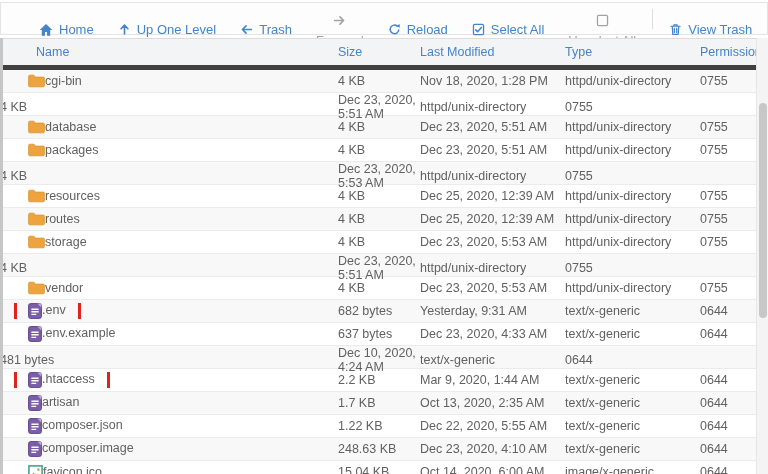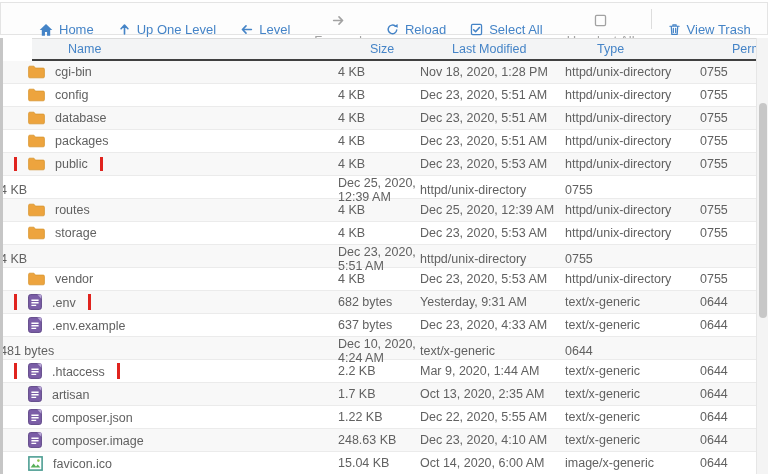--- a/index.html
+++ b/index.html
@@ -22,36 +22,36 @@
     color: var(--link-blue, #4584c7);
     font-size: 13px; cursor: pointer; white-space: nowrap; margin-top: 22px;
   }
   .tb-item.disabled { color: var(--disabled-gray, #a2a2a2); cursor: default; flex-direction: column; }
   .tb-item .ticon { display: inline-flex; align-items: center; }
   .tb-sep { width: 1px; height: 20px; background: #ddd; margin: 0 4px; }
   
   .filetable { position: absolute; left: 0; top: 38px; width: 756px; }
   .thead {
     display: grid; grid-template-columns: 338px 82px 145px 135px 1fr;
-    align-items: center; height: 23px;
+    align-items: center; height: 32px;
     background: #f3f4f5;
-    border-top: 1px solid #dcdcdc; border-bottom: 2px solid #404040;
-    color: var(--link-blue, #4584c7); font-size: 12.5px; margin-left: 32px;
+    border-top: 1px solid #dcdcdc; border-bottom: 5px solid #404040;
+    color: var(--link-blue, #4584c7); font-size: 12.5px;
   }
   .thead .hname { padding-left: 36px; }
   .row {
     display: grid; grid-template-columns: 338px 82px 145px 135px 1fr;
     align-items: center; height: 23px;
     border-bottom: 1px solid #ebebeb;
     font-size: 12.5px; color: #616161; cursor: pointer;
     background: #fff;
   }
   .row.odd { background: #f8f8f8; }
   .cell-name { display: flex; align-items: center; padding-left: 28px; overflow: hidden; }
-  .name-wrap { display: inline-flex; align-items: flex-end; gap: 10px; position: relative; }
+  .name-wrap { display: inline-flex; align-items: flex-start; position: relative; }
   .name-wrap .ficon { display: inline-flex; align-items: center; }
   .name-wrap.hl::after {
     content: ""; position: absolute;
     left: -14px; right: -15px; top: -4px; bottom: -4px;
     border: 3px solid var(--highlight-red, #e0231e);
     pointer-events: none;
   }
   .left-strip {
     position: absolute; left: 0; top: 38px; height: 436px; width: 3px;
     background: #c6c6c6;
@@ -86,21 +86,21 @@
         </svg>
       </span>
       <span>Up One Level</span>
     </div>
     <div class="tb-item">
       <span class="ticon">
         <svg width="13" height="13" viewBox="0 0 16 16">
           <path fill="none" stroke="currentColor" stroke-linecap="round" stroke-linejoin="round" stroke-width="2" d="M14 8H3M7.4 3.6L3 8l4.4 4.4"></path>
         </svg>
       </span>
-      <span>Level</span>
+      <span>Trash</span>
     </div>
     <div class="tb-item disabled">
       <span class="ticon">
         <svg width="13" height="13" viewBox="0 0 16 16">
           <path fill="none" stroke="currentColor" stroke-linecap="round" stroke-linejoin="round" stroke-width="2" d="M2 8h11M8.6 3.6L13 8l-4.4 4.4"></path>
         </svg>
       </span>
       <span>Forward</span>
     </div>
     <div class="tb-item">
@@ -159,30 +159,20 @@
             </span>
             <span>cgi-bin</span>
           </span>
         </div>
         <div>4 KB</div>
         <div>Nov 18, 2020, 1:28 PM</div>
         <div>httpd/unix-directory</div>
         <div>0755</div>
       </div>
       <div class="row even">
-        <div class="cell-name">
-          <span class="name-wrap">
-            <span class="ficon">
-              <svg width="17" height="14" viewBox="0 0 17 14">
-                <path d="M.6 2.4A1.2 1.2 0 0 1 1.8 1.2h4.1l1.5 1.9h7.8a1.2 1.2 0 0 1 1.2 1.2v7.3a1.2 1.2 0 0 1-1.2 1.2H1.8A1.2 1.2 0 0 1 .6 11.6z" fill="var(--folder-orange,#eda43e)" stroke="#d8952e" stroke-width="0.8"></path>
-              </svg>
-            </span>
-            <span>config</span>
-          </span>
-        </div>
         <div>4 KB</div>
         <div>Dec 23, 2020, 5:51 AM</div>
         <div>httpd/unix-directory</div>
         <div>0755</div>
       </div>
       <div class="row odd">
         <div class="cell-name">
           <span class="name-wrap">
             <span class="ficon">
               <svg width="17" height="14" viewBox="0 0 17 14">
@@ -207,36 +197,36 @@
             </span>
             <span>packages</span>
           </span>
         </div>
         <div>4 KB</div>
         <div>Dec 23, 2020, 5:51 AM</div>
         <div>httpd/unix-directory</div>
         <div>0755</div>
       </div>
       <div class="row odd">
-        <div class="cell-name">
-          <span class="name-wrap hl">
-            <span class="ficon">
-              <svg width="17" height="14" viewBox="0 0 17 14">
-                <path d="M.6 2.4A1.2 1.2 0 0 1 1.8 1.2h4.1l1.5 1.9h7.8a1.2 1.2 0 0 1 1.2 1.2v7.3a1.2 1.2 0 0 1-1.2 1.2H1.8A1.2 1.2 0 0 1 .6 11.6z" fill="var(--folder-orange,#eda43e)" stroke="#d8952e" stroke-width="0.8"></path>
-              </svg>
-            </span>
-            <span>public</span>
-          </span>
-        </div>
         <div>4 KB</div>
         <div>Dec 23, 2020, 5:53 AM</div>
         <div>httpd/unix-directory</div>
         <div>0755</div>
       </div>
       <div class="row even">
+        <div class="cell-name">
+          <span class="name-wrap">
+            <span class="ficon">
+              <svg width="17" height="14" viewBox="0 0 17 14">
+                <path d="M.6 2.4A1.2 1.2 0 0 1 1.8 1.2h4.1l1.5 1.9h7.8a1.2 1.2 0 0 1 1.2 1.2v7.3a1.2 1.2 0 0 1-1.2 1.2H1.8A1.2 1.2 0 0 1 .6 11.6z" fill="var(--folder-orange,#eda43e)" stroke="#d8952e" stroke-width="0.8"></path>
+              </svg>
+            </span>
+            <span>resources</span>
+          </span>
+        </div>
         <div>4 KB</div>
         <div>Dec 25, 2020, 12:39 AM</div>
         <div>httpd/unix-directory</div>
         <div>0755</div>
       </div>
       <div class="row odd">
         <div class="cell-name">
           <span class="name-wrap">
             <span class="ficon">
               <svg width="17" height="14" viewBox="0 0 17 14">

